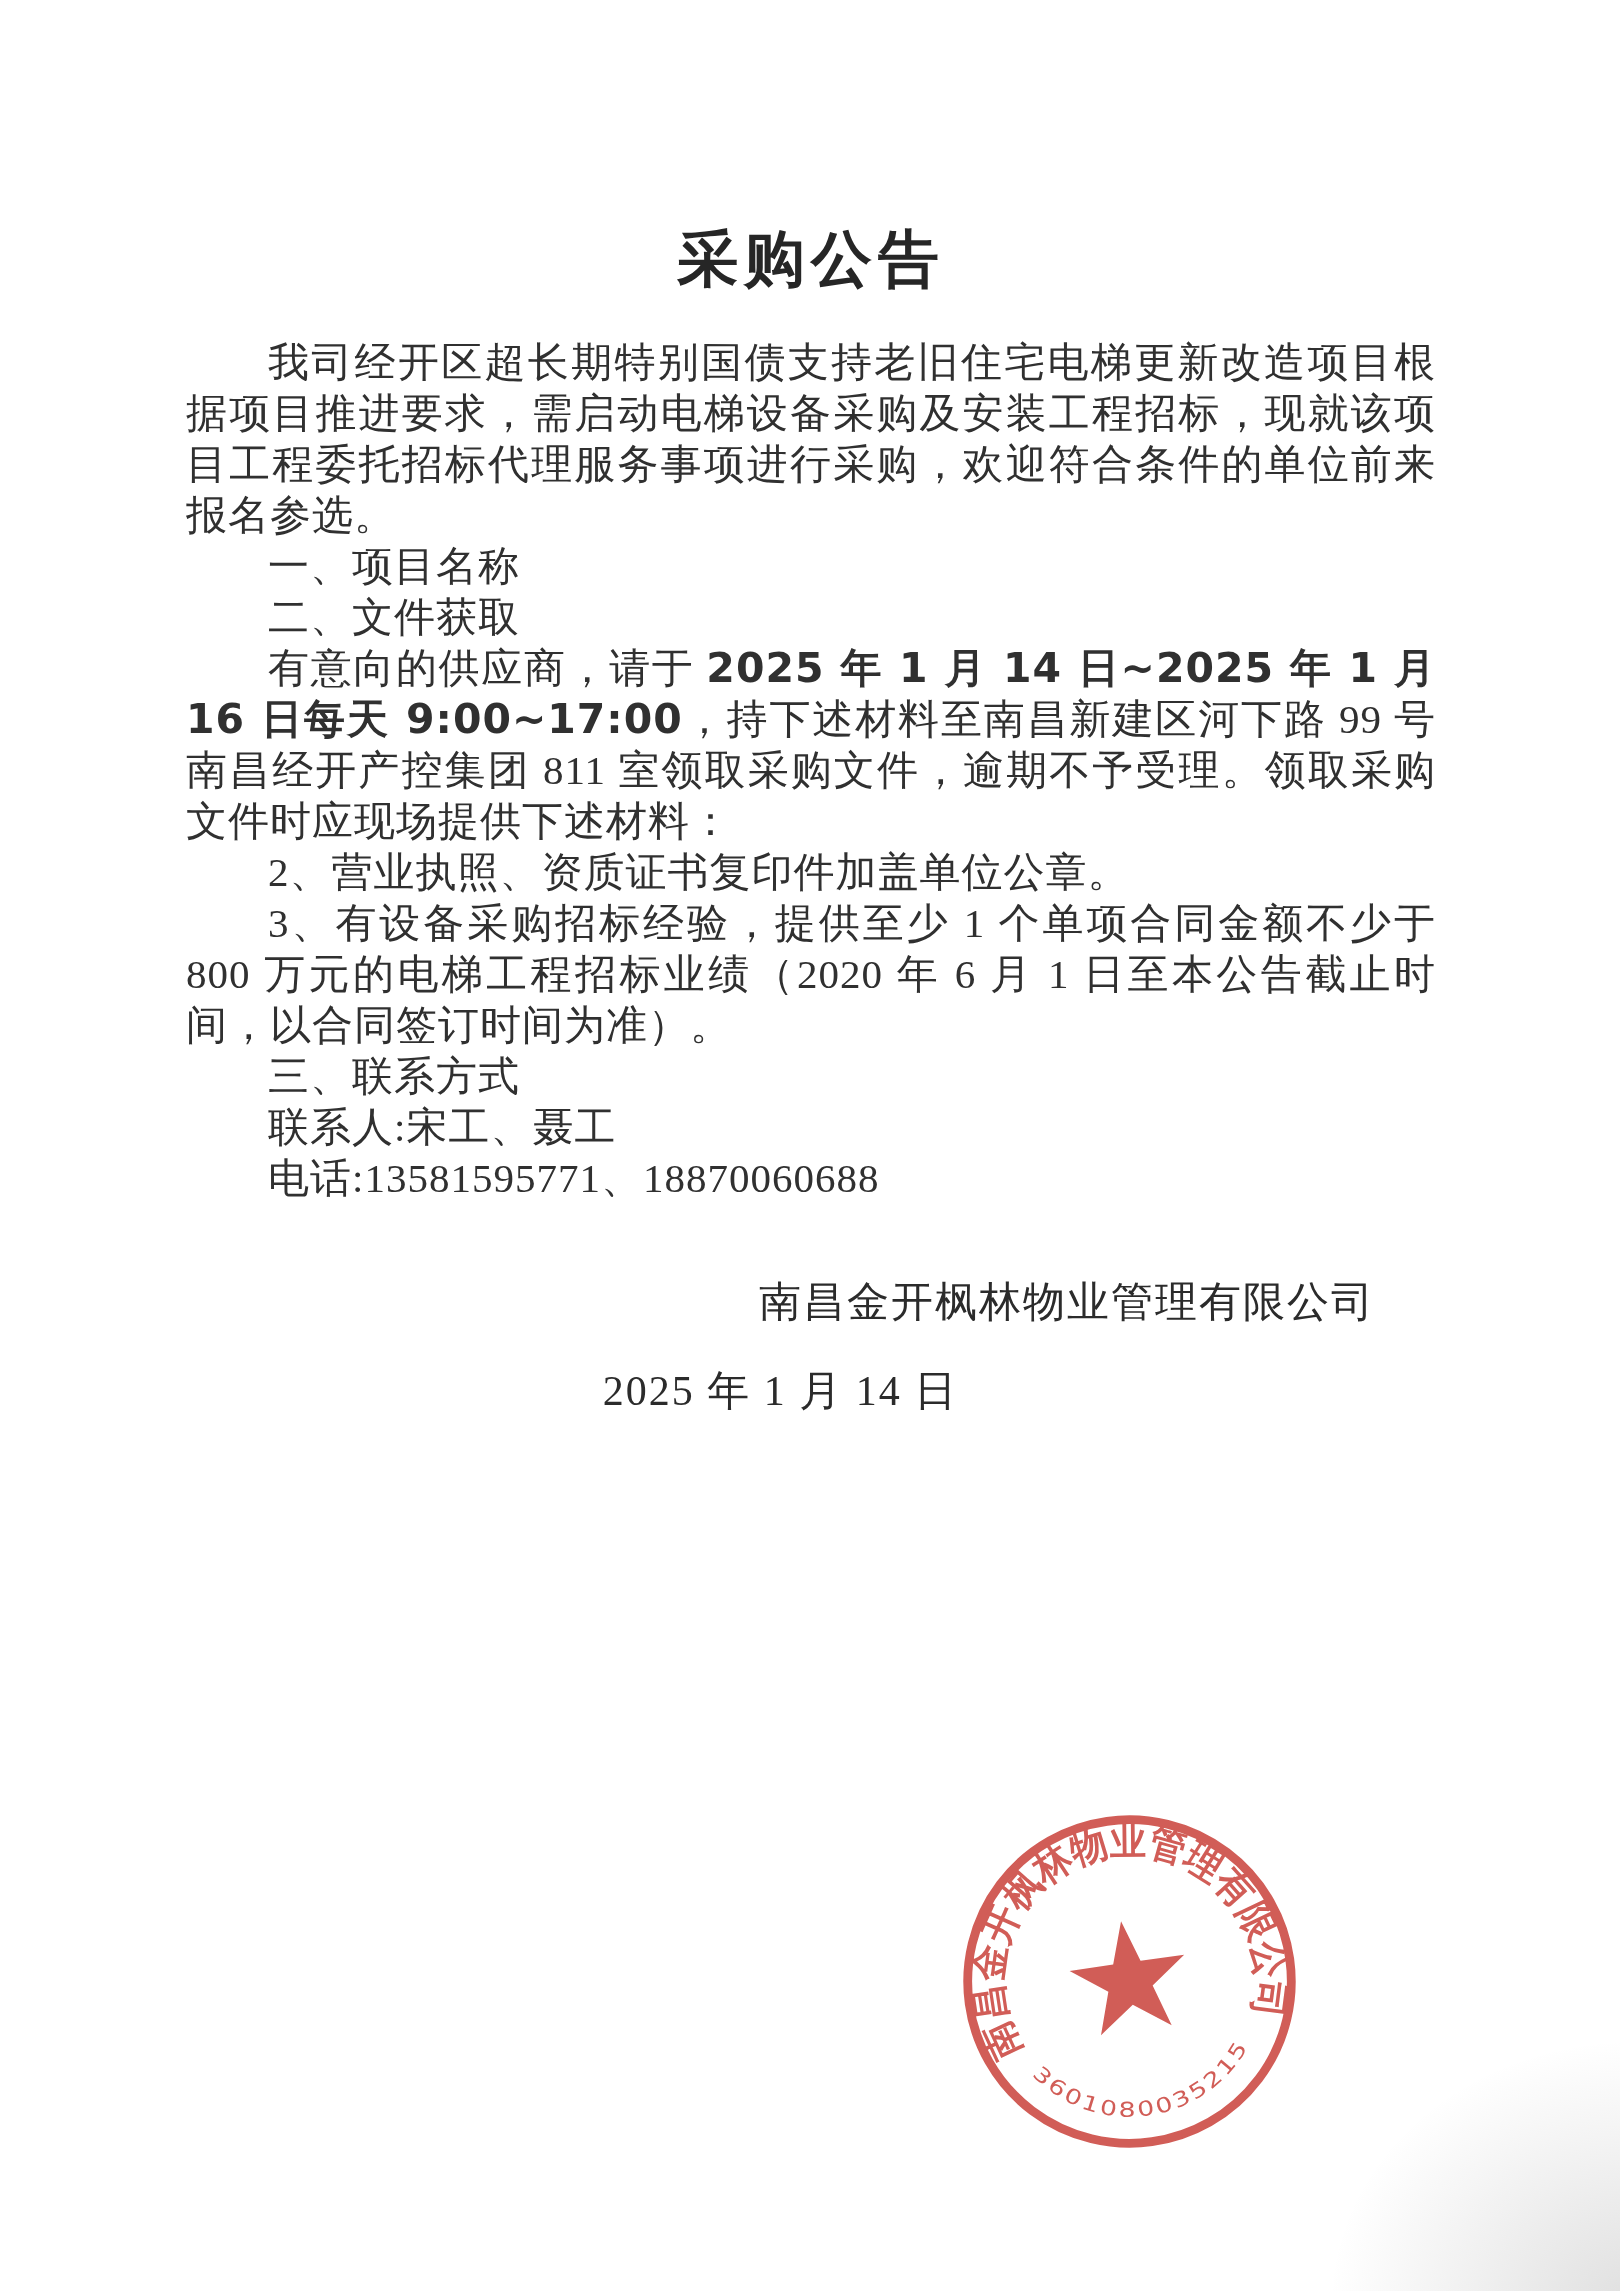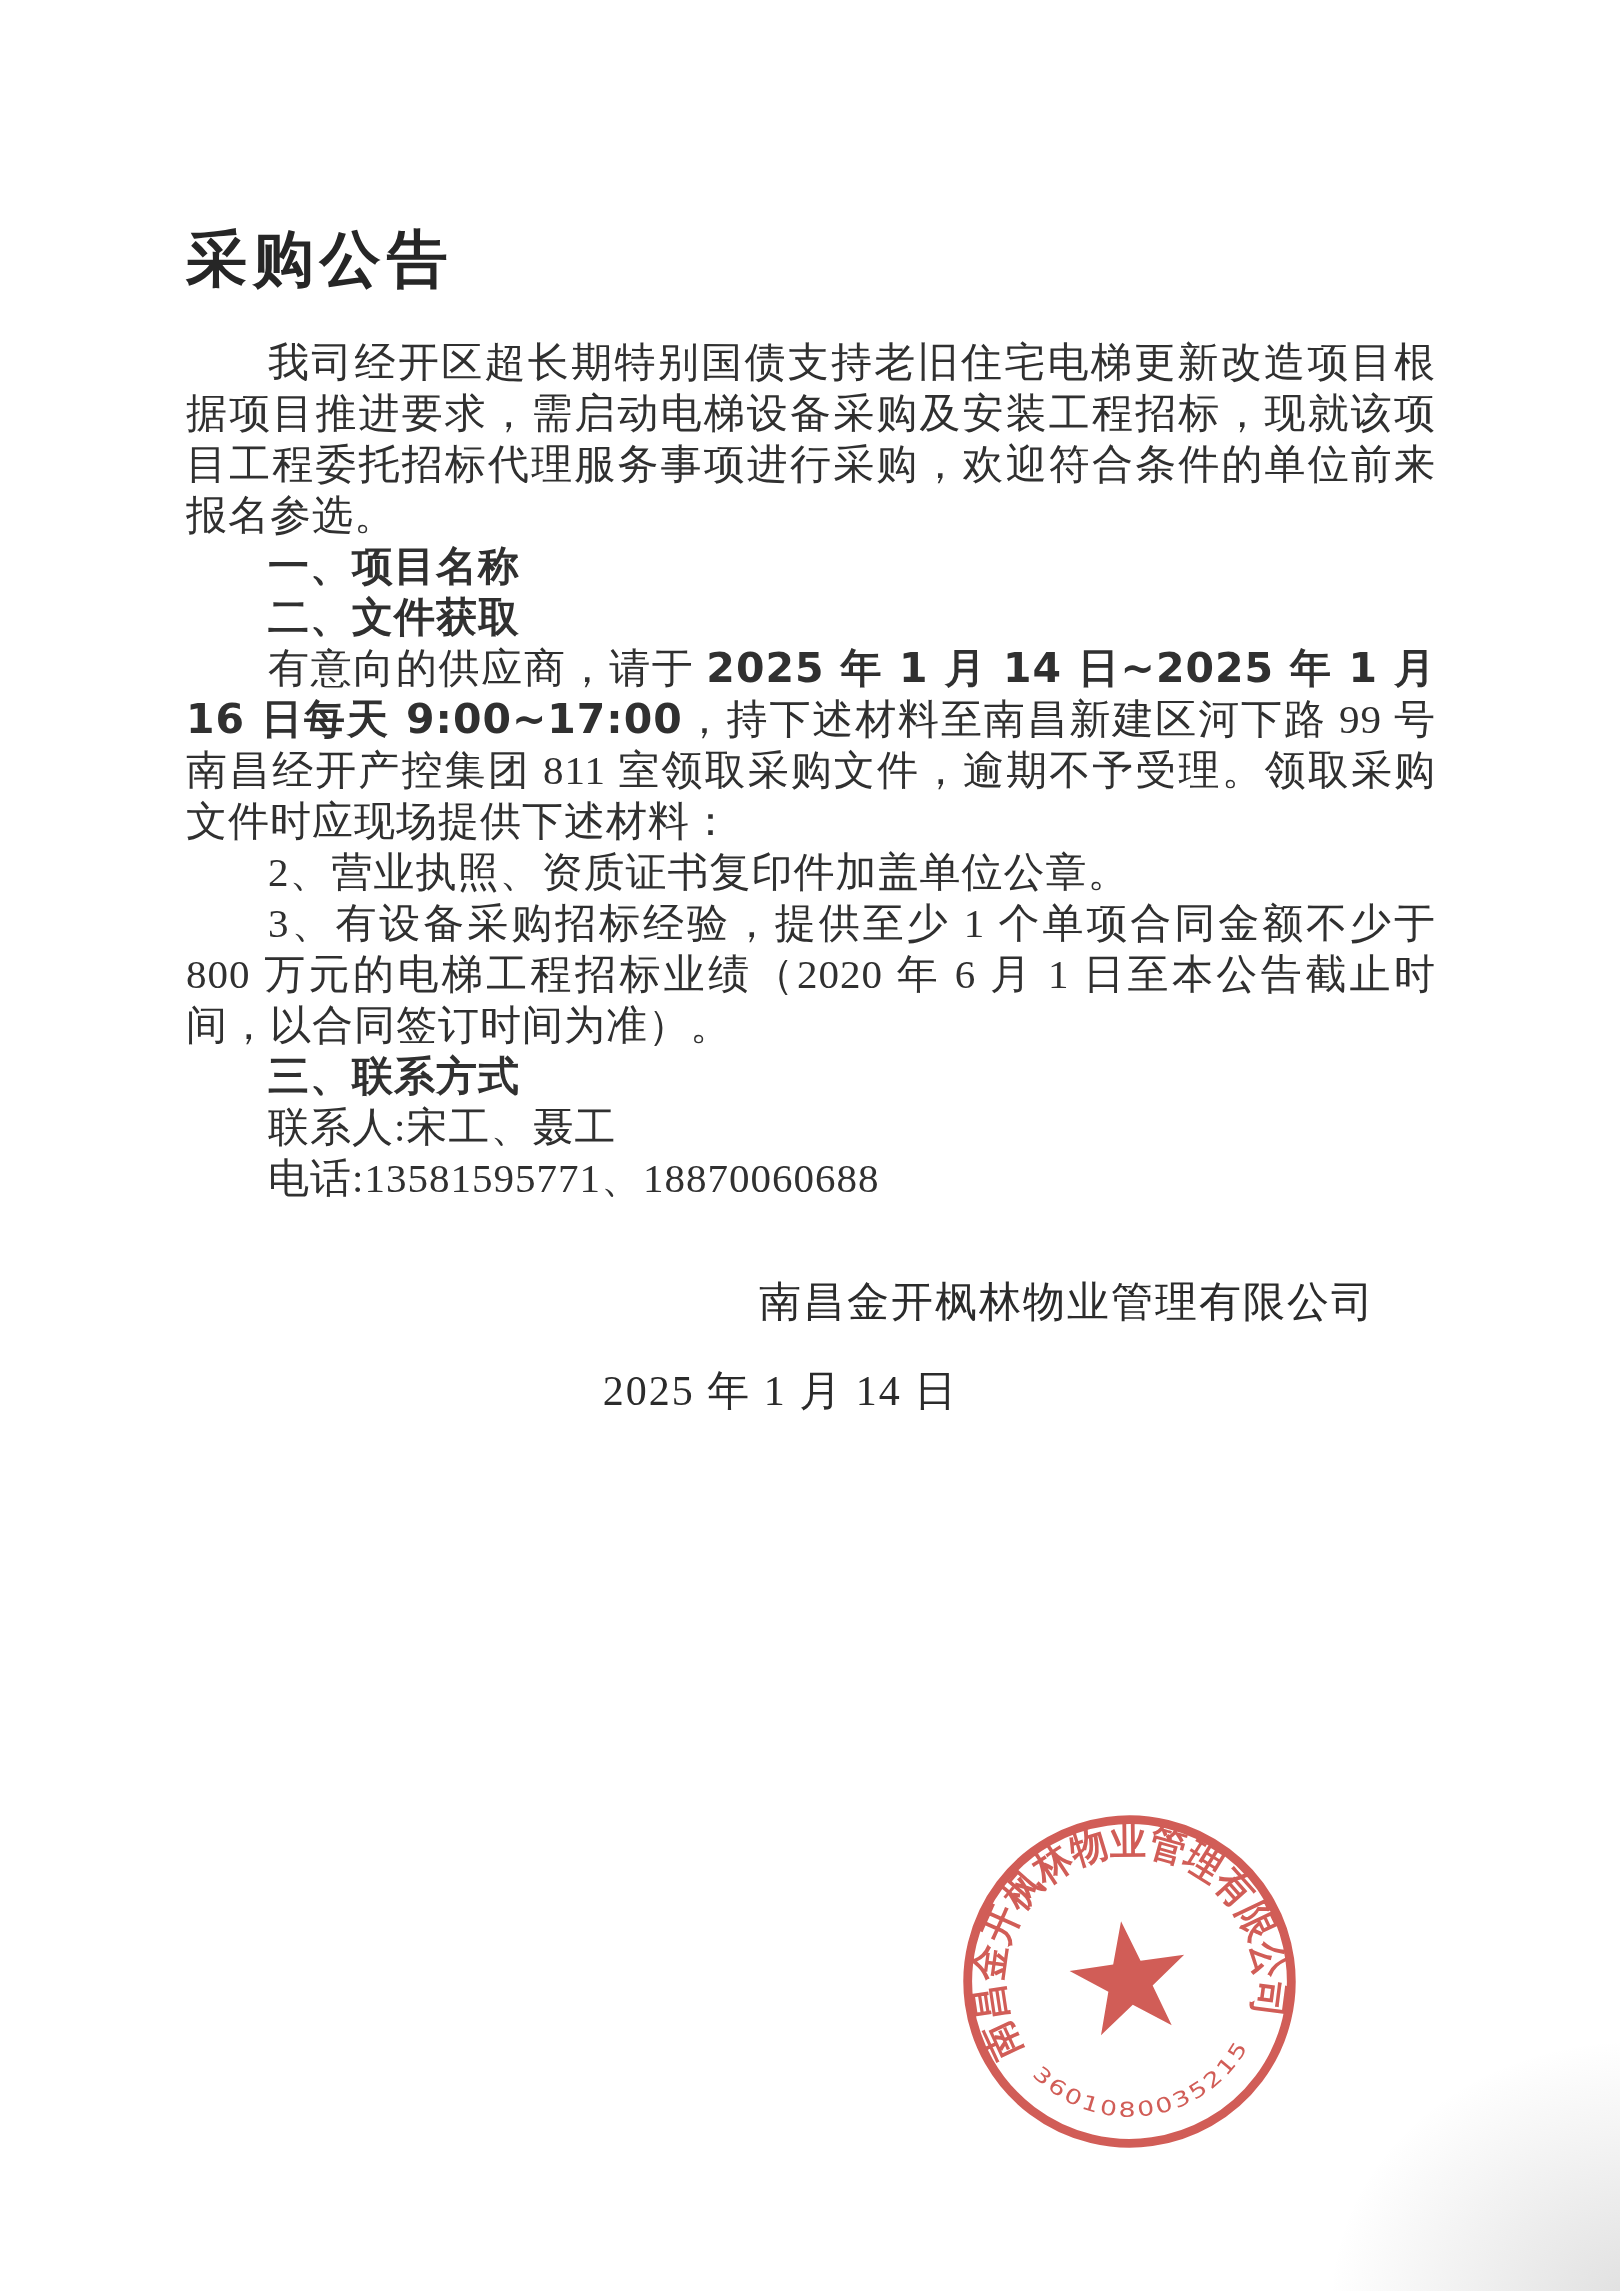--- a/index.html
+++ b/index.html
@@ -10,35 +10,36 @@
     margin: 0 auto;
     background: #ffffff;
     overflow: hidden;
     font-family: "Liberation Serif", "DejaVu Serif", serif;
     color: #303030;
     box-sizing: border-box;
     padding: 223px 184px 0 186px;
   }
   .doc-title {
     margin: 0 0 41px 0;
+    text-align: center;
     font-size: 61px;
     font-weight: 700;
     letter-spacing: 5.9px;
     color: #262626;
     line-height: 1.2;
   }
   .para, .heading {
     margin: 0;
     font-size: 41px;
     line-height: 51px;
     text-align: justify;
     text-indent: 2em;
     letter-spacing: 1px;
   }
-  .heading { font-weight: 700; text-align: left; }
+  .heading { font-weight: 400; text-align: left; }
   .seg-bold { font-family: "DejaVu Sans", "Liberation Sans", sans-serif; font-weight: 700; }
   .signature {
     margin: 64px 61px 0 0;
     text-align: right;
     position: relative;
     z-index: 2;
   }
   .sig-line {
     margin: 0;
     font-size: 42px;

